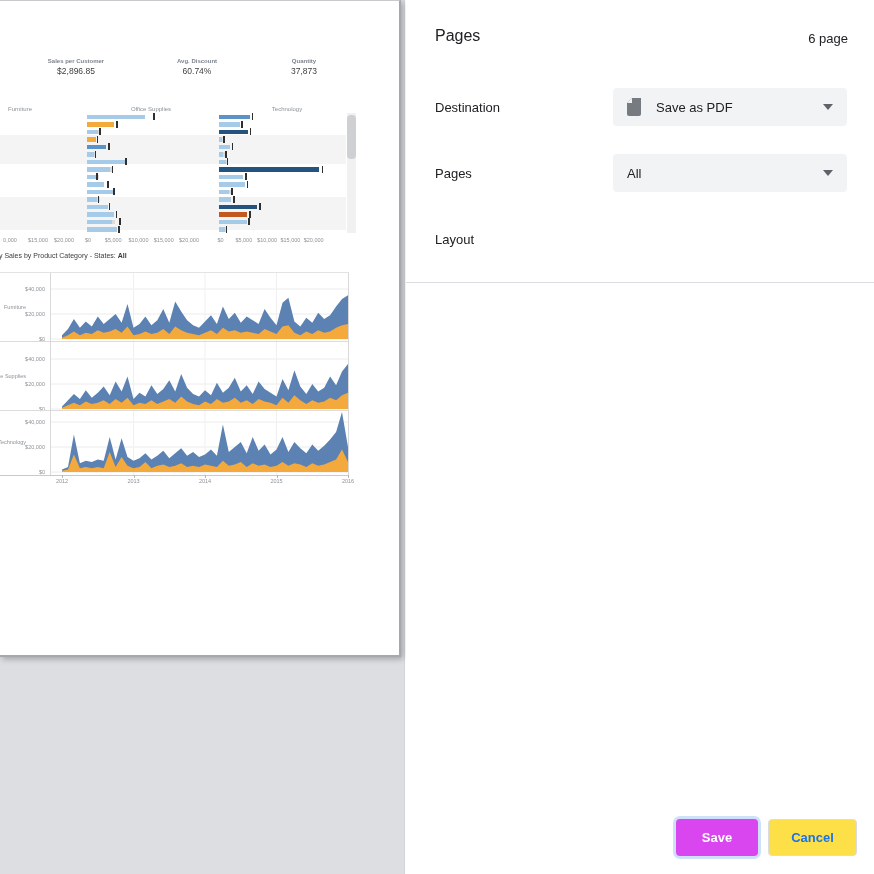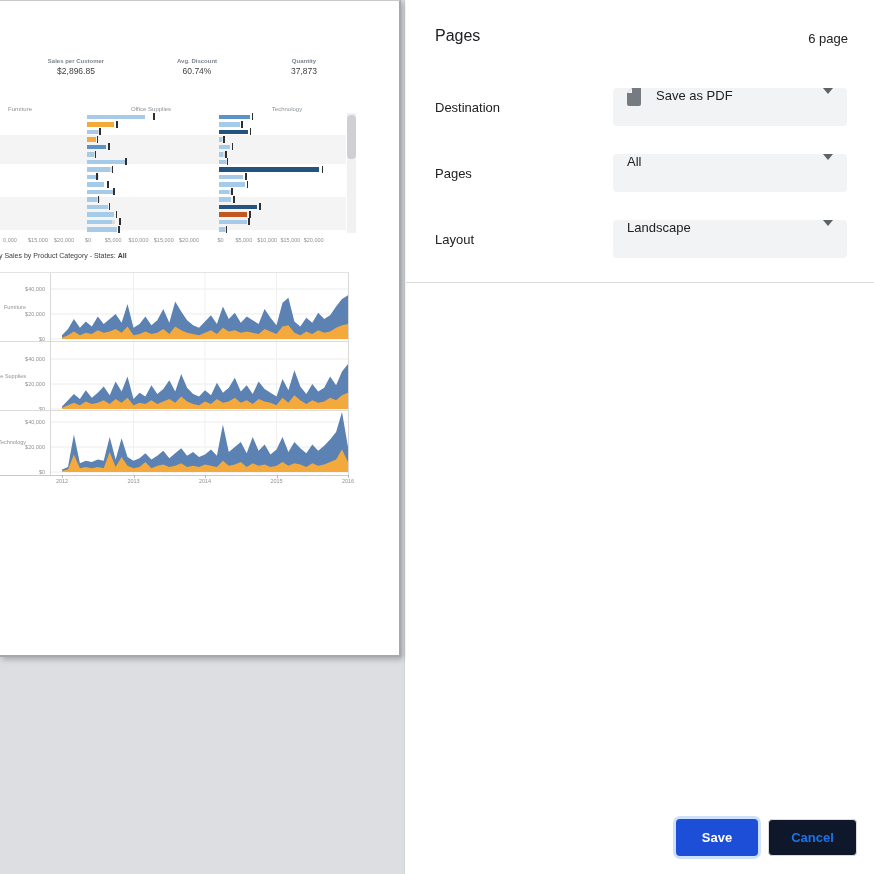--- a/index.html
+++ b/index.html
@@ -31,33 +31,33 @@
   .vline { position:absolute; width:1px; background:#d9d9d9; }
   #scroll-track { position:absolute; left:347px; top:112px; width:9px; height:120px; background:#f1f1f2; }
   #scroll-thumb { position:absolute; left:347px; top:114px; width:9px; height:44px; background:#cfd0d3; border-radius:4px; }
 
   
   #dialog { position:absolute; left:406px; top:0; width:468px; height:874px; background:#fff; }
   #dlg-title { position:absolute; left:29px; top:27px; font-size:16px; color:#202124; }
   #page-count { position:absolute; right:26px; top:31px; font-size:13px; color:#202124; }
   .opt-label { position:absolute; left:29px; font-size:13px; color:#202124; }
   .dropdown { position:absolute; left:207px; width:234px; height:38px; background:#f1f3f4;
-              border-radius:4px; display:flex; align-items:flex-start; padding:0 14px;
+              border-radius:4px; display:flex; align-items:center; padding:0 14px;
               font-size:13px; color:#202124; cursor:pointer; }
   .dd-arrow { margin-left:auto; width:0; height:0; border-left:5px solid transparent;
               border-right:5px solid transparent; border-top:6px solid #5f6368; }
   .doc-icon { width:14px; height:18px; margin-right:15px; flex:0 0 auto; }
   #divider { position:absolute; left:0; top:282px; width:468px; height:1px; background:#dadce0; }
   #more-settings { position:absolute; left:0; top:314px; width:468px; height:30px; cursor:pointer; }
   #more-settings .ms-label { position:absolute; left:29px; top:6px; font-size:13px; color:#202124; }
   #ms-chevron { position:absolute; right:28px; top:8px; }
-  #save-btn { position:absolute; right:116px; top:819px; width:82px; height:37px; background:#1d4ed8;
+  #save-btn { position:absolute; right:116px; top:819px; width:82px; height:37px; background:#d946ef;
               color:#fff; font-size:13px; font-weight:bold; border:none; border-radius:4px;
               box-shadow:0 0 0 3px #cfe0fa; cursor:pointer; font-family:inherit; }
-  #cancel-btn { position:absolute; right:17px; top:819px; width:89px; height:37px; background:#0f172a;
+  #cancel-btn { position:absolute; right:17px; top:819px; width:89px; height:37px; background:#fde047;
                 color:#1a73e8; font-size:13px; font-weight:bold; border:1px solid #dadce0;
                 border-radius:4px; cursor:pointer; font-family:inherit;margin-left:11px; }
 </style>
 </head>
 <body>
 
 <div id="stage">
 
   <div id="preview-pane">
     <div id="page">
@@ -277,24 +277,20 @@
       <span class="dd-arrow"></span>
     </div>
 
     <div class="opt-label" style="top:166px">Pages</div>
     <div class="dropdown" style="top:154px">
       <span>All</span>
       <span class="dd-arrow"></span>
     </div>
 
     <div class="opt-label" style="top:232px">Layout</div>
-    <div class="dropdown" style="top:220px">
-      <span>Landscape</span>
-      <span class="dd-arrow"></span>
-    </div>
 
     <div id="divider"></div>
 
 
     <button id="save-btn">Save</button>
     <button id="cancel-btn">Cancel</button>
   </div>
 </div>
 
 </body></html>

